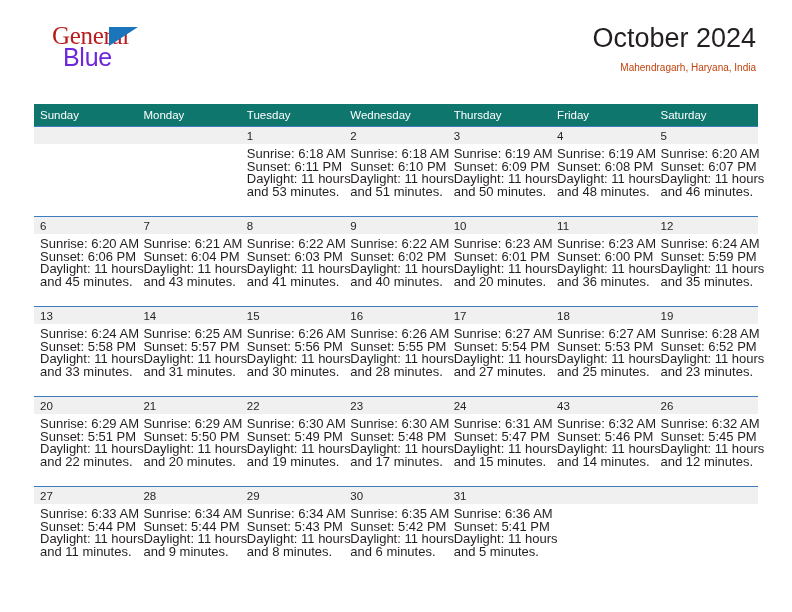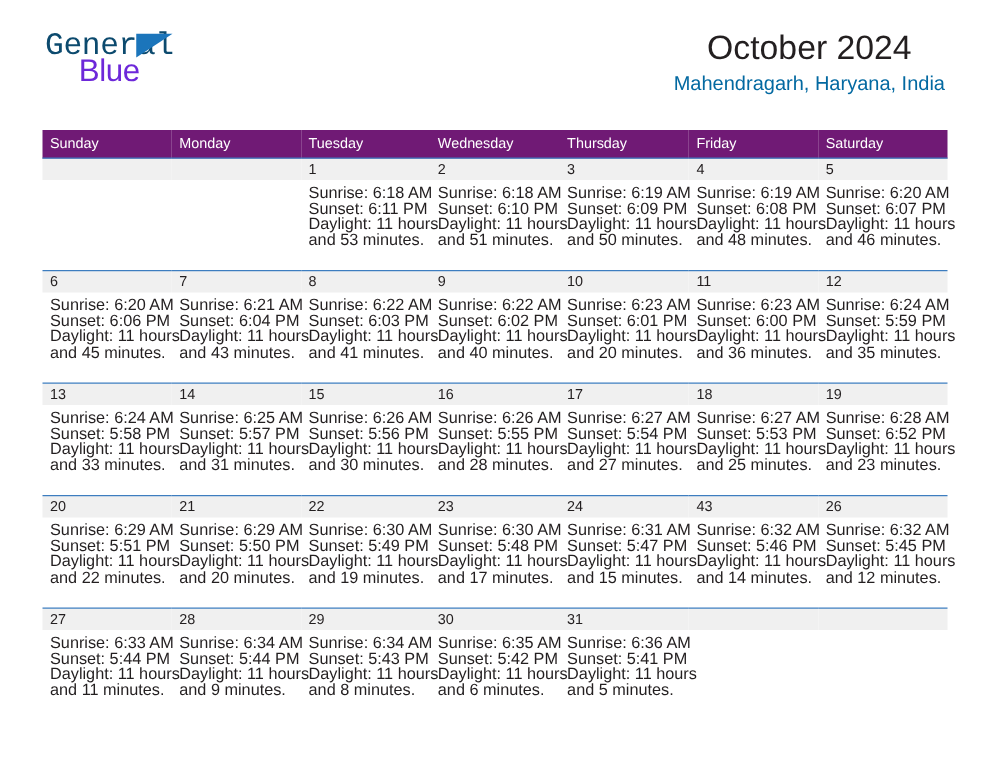--- a/index.html
+++ b/index.html
@@ -32,26 +32,26 @@
   }
   .brand {
     position: absolute;
     left: 2px;
     top: 22px;
     width: 220px;
     height: 52px;
   }
   .brand-general {
     position: absolute;
-    left: 0;
+    left: 16px;
     top: 0;
     font-size: 25px;
     letter-spacing: -0.3px;
-    color: #0c4a6e;
-    font-family: Liberation Mono, monospace;
+    color: #b91c1c;
+    font-family: Liberation Serif, serif;
   }
   .brand-blue {
     position: absolute;
     left: 27px;
     top: 21px;
     font-size: 25px;
     letter-spacing: -0.3px;
     color: #6d28d9;
     font-family: "Liberation Sans", sans-serif;
   }
@@ -62,47 +62,47 @@
     width: 0;
     height: 0;
     border-left: 29px solid #1b75bb;
     border-bottom: 19px solid transparent;
   }
 
   .title-block {
     position: absolute;
     right: 2px;
     top: 22px;
-    text-align: center;
+    text-align: right;
   }
   .cal-title {
     font-size: 27px;
     color: #231f20;
     line-height: 32px;
     white-space: nowrap;
   }
   .cal-subtitle {
-    font-size: 16px;
-    color: #0369a1;
+    font-size: 10px;
+    color: #c2410c;
     line-height: 20px;
     margin-top: 4px;
     white-space: nowrap;
   }
 
   
   .calendar {
     position: absolute;
     left: 34px;
     top: 104px;
     width: 724px;
     border-collapse: collapse;
     table-layout: fixed;
   }
   .calendar th {
-    background: #701a75;
+    background: #0f766e;
     color: #ffffff;
     font-size: 11.5px;
     font-weight: normal;
     text-align: left;
     padding: 5px 0 5px 6px;
     height: 20px;
     box-sizing: border-box;
     border: none;
   }
   .calendar td {

